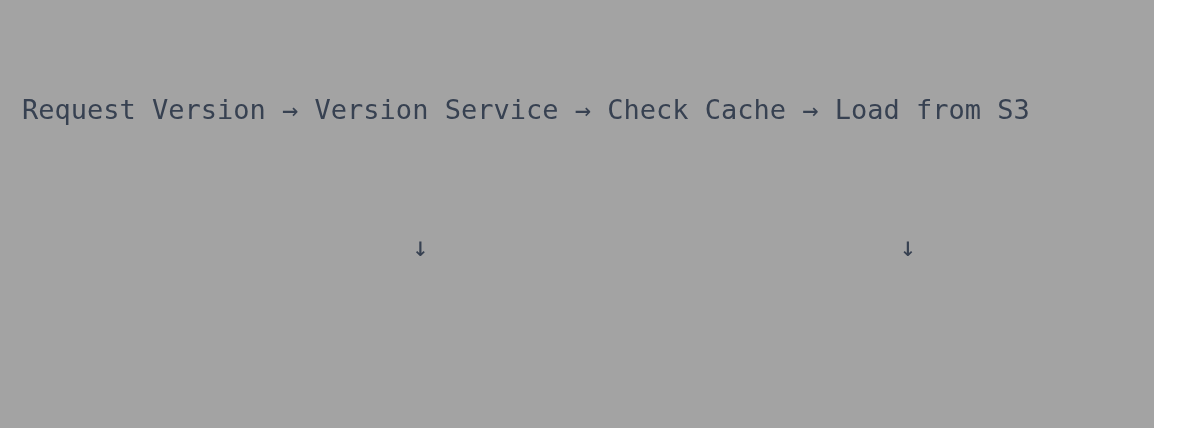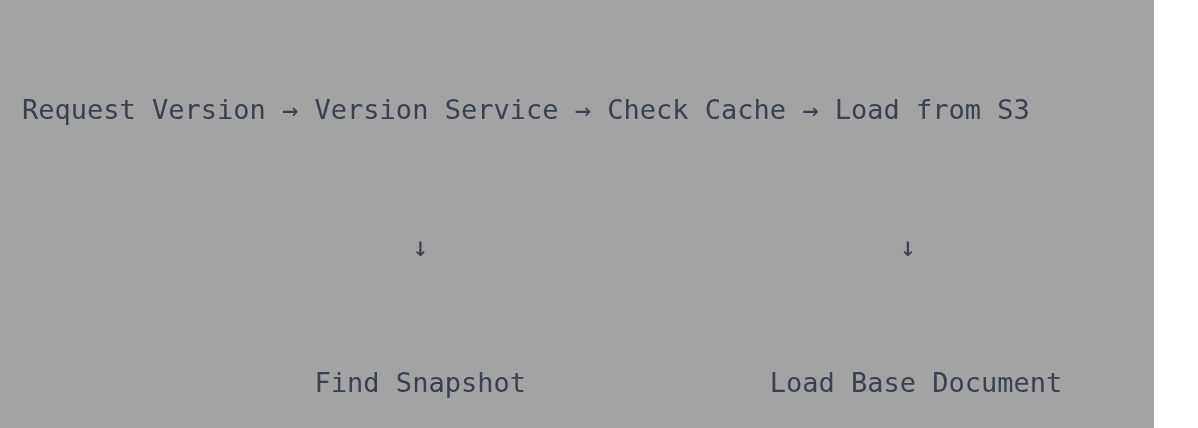--- a/index.html
+++ b/index.html
@@ -31,21 +31,20 @@
     white-space: pre;
   }
 </style>
 </head>
 <body>
 
 <div class="canvas">
   <div class="ascii-diagram">
     <div class="line">Request Version → Version Service → Check Cache → Load from S3</div>
     <div class="line">                        ↓                             ↓</div>
-    <div class="line">                  Find Snapshot               Load Base Document</div>
     
     
     
     
     
     
   </div>
 </div>
 
 </body></html>

